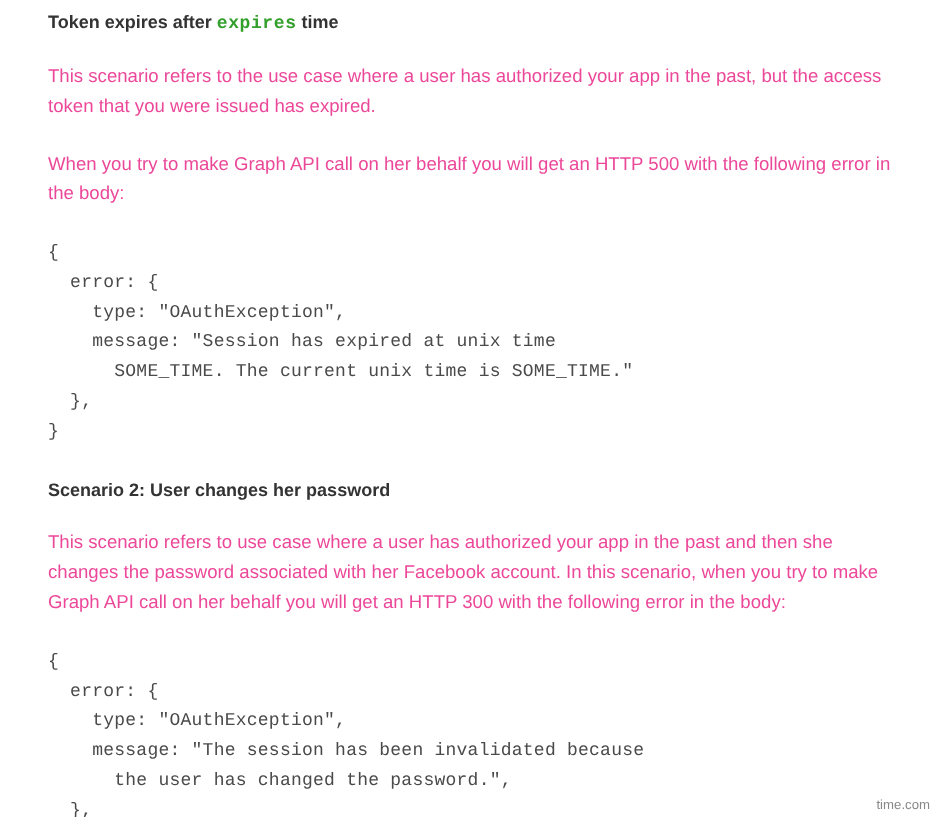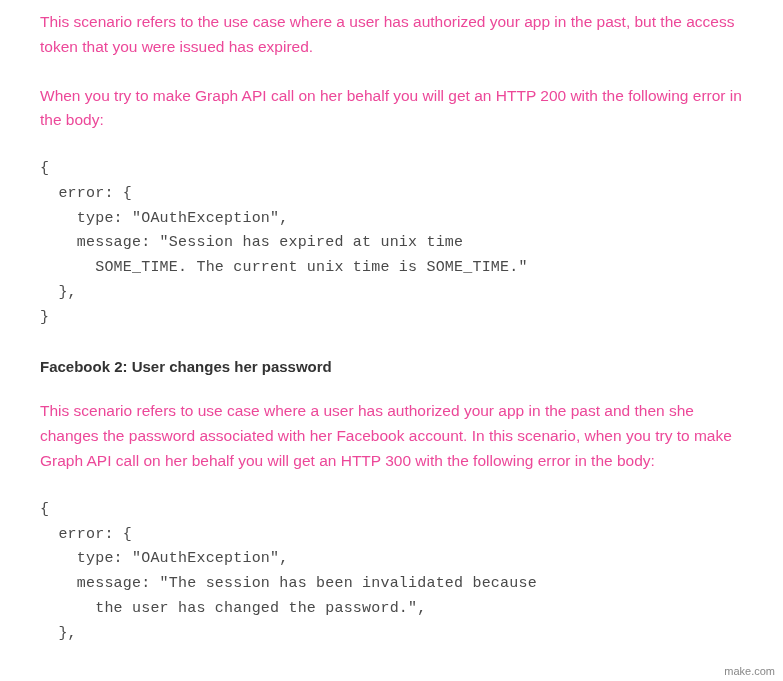--- a/index.html
+++ b/index.html
@@ -59,39 +59,42 @@
       font-size: 11px;
       color: #888888;
       font-family: Arial, sans-serif;
     }
   </style>
 </head>
 <body>
 
 <div class="content">
 
+  <div class="heading">
+    <span>Token expires after </span><span class="keyword">expires</span><span> time</span>
+  </div>
 
   <p class="paragraph">This scenario refers to the use case where a user has authorized your app in the past, but the access token that you were issued has expired.</p>
 
-  <p class="paragraph">When you try to make Graph API call on her behalf you will get an HTTP 200 with the following error in the body:</p>
+  <p class="paragraph">When you try to make Graph API call on her behalf you will get an HTTP 500 with the following error in the body:</p>
 
   <div class="code-block">{
   error: {
     type: "OAuthException",
     message: "Session has expired at unix time
       SOME_TIME. The current unix time is SOME_TIME."
   },
 }</div>
 
-  <div class="scenario-heading">Facebook 2: User changes her password</div>
+  <div class="scenario-heading">Scenario 2: User changes her password</div>
 
   <p class="paragraph">This scenario refers to use case where a user has authorized your app in the past and then she changes the password associated with her Facebook account. In this scenario, when you try to make Graph API call on her behalf you will get an HTTP 300 with the following error in the body:</p>
 
   <div class="code-block">{
   error: {
     type: "OAuthException",
     message: "The session has been invalidated because
       the user has changed the password.",
   },</div>
 
 </div>
 
-<div class="watermark">make.com</div>
+<div class="watermark">time.com</div>
 
 </body></html>

